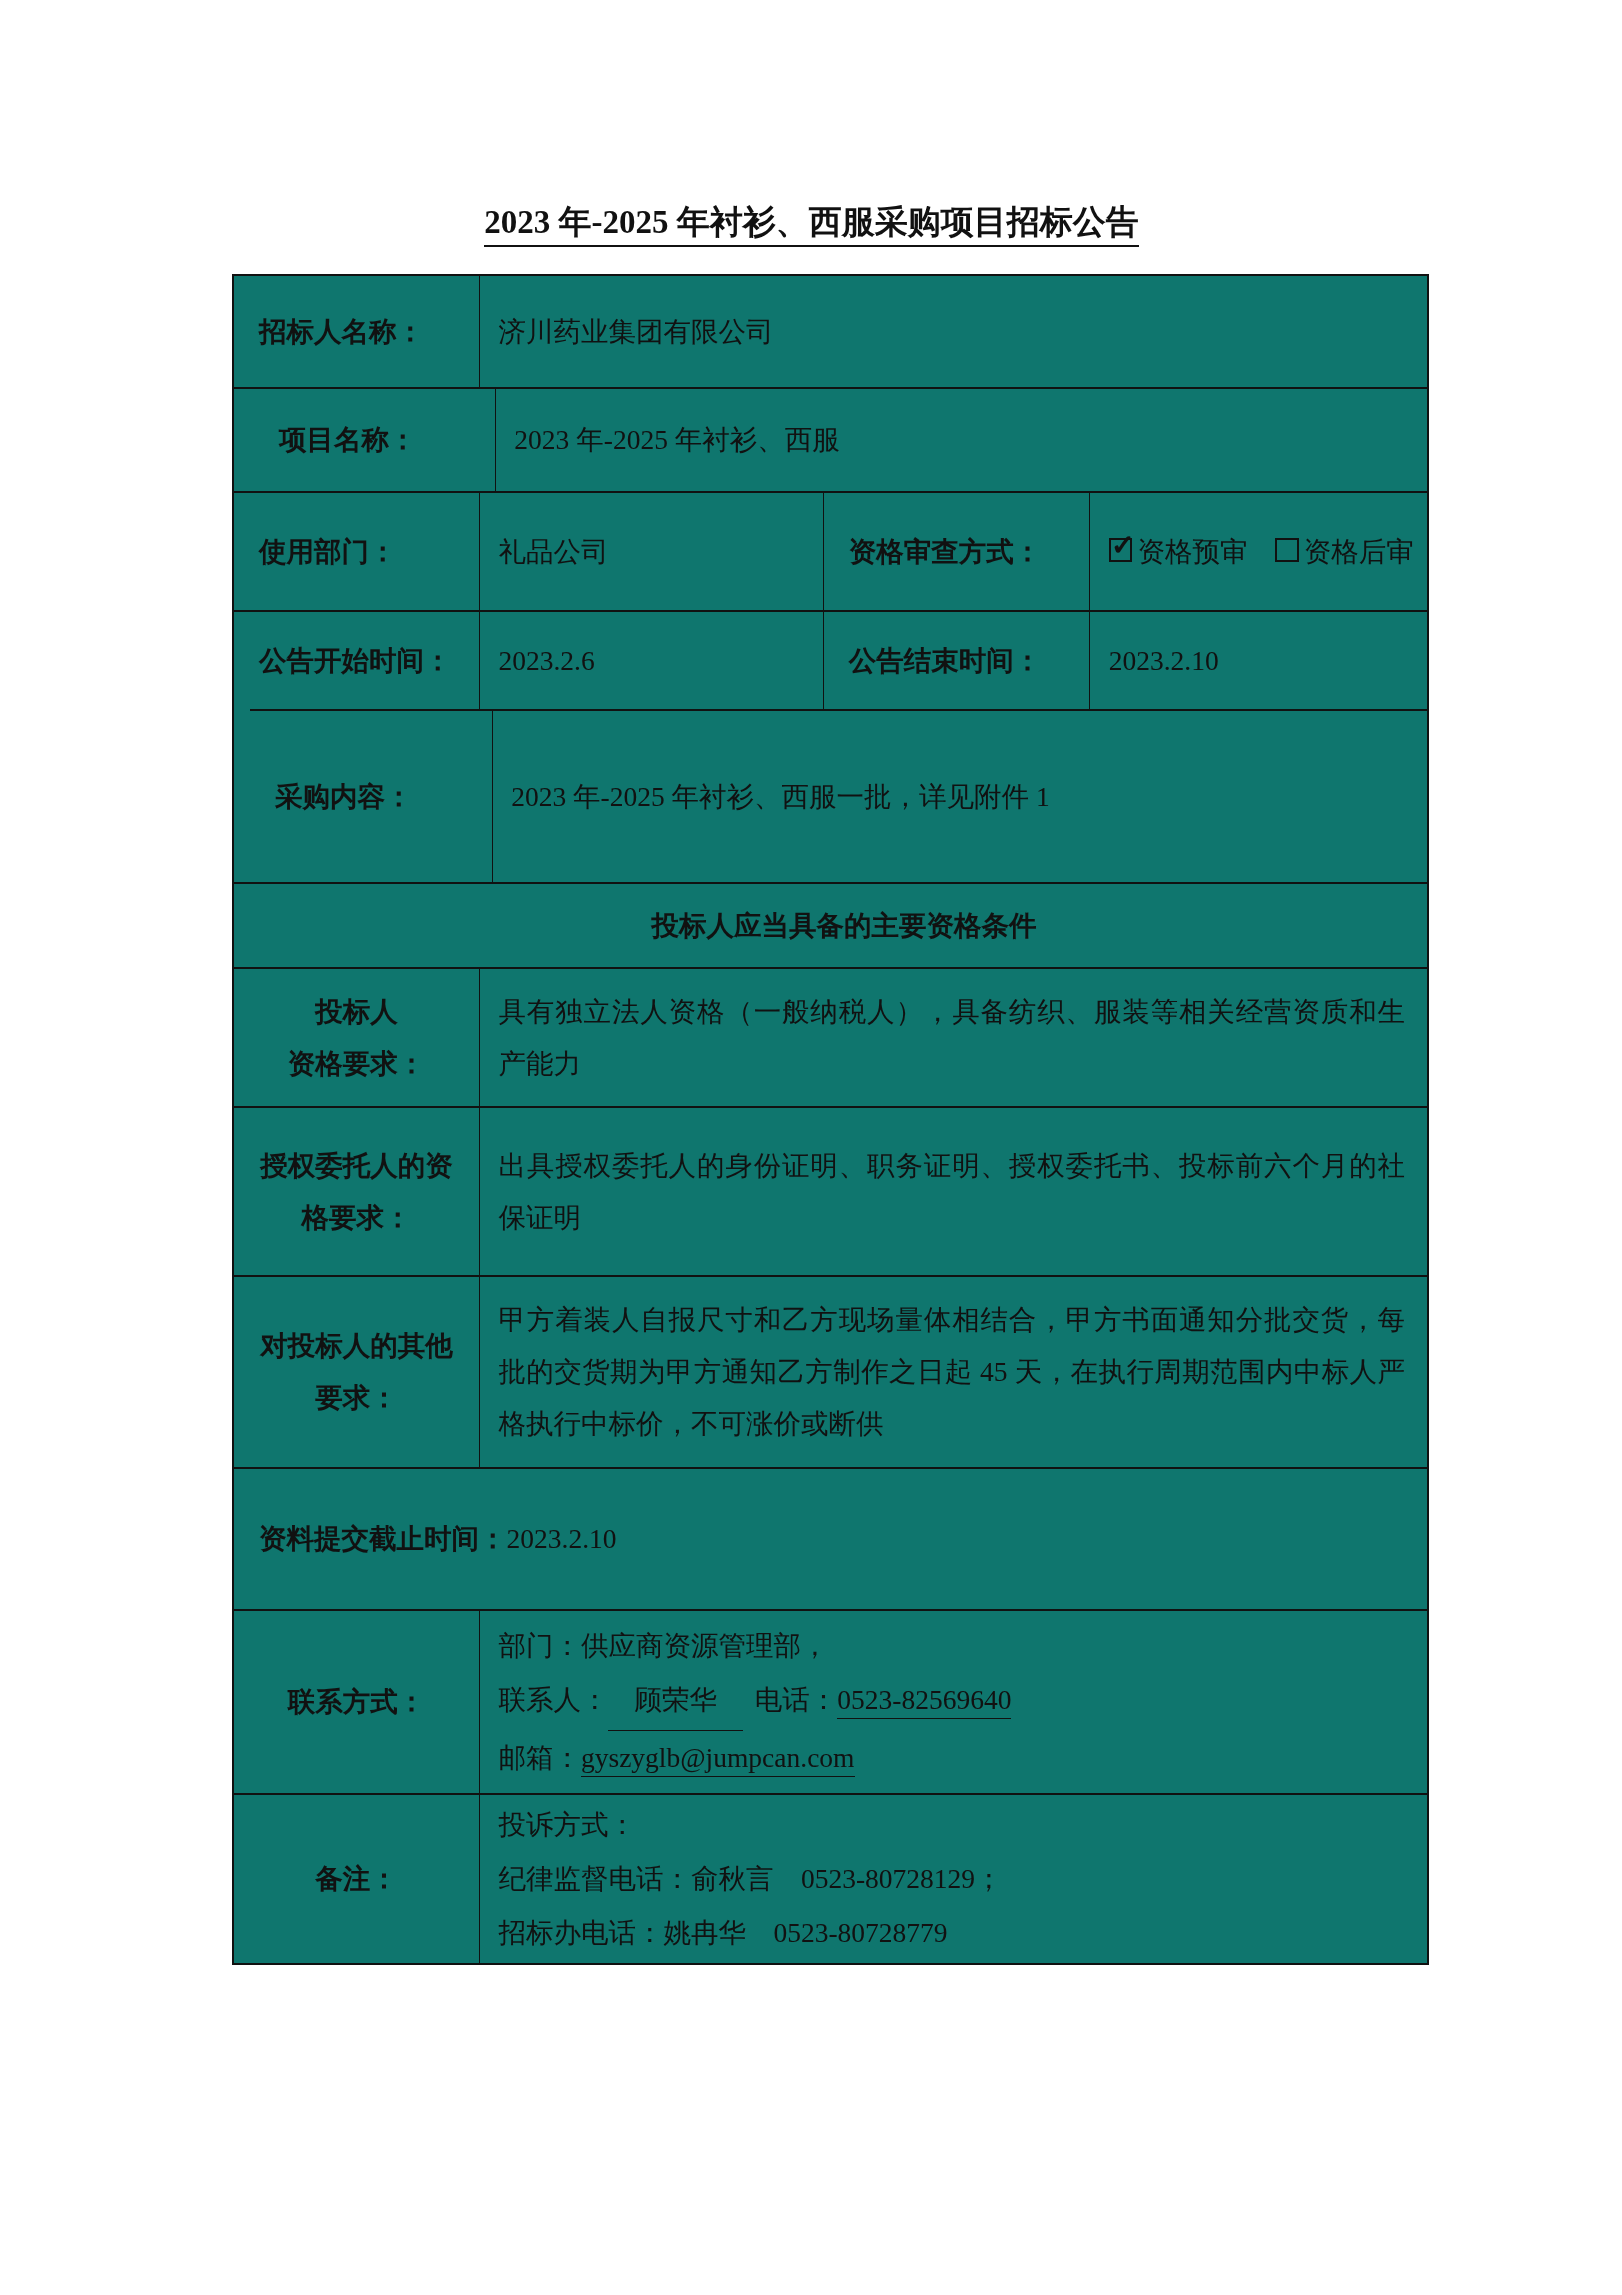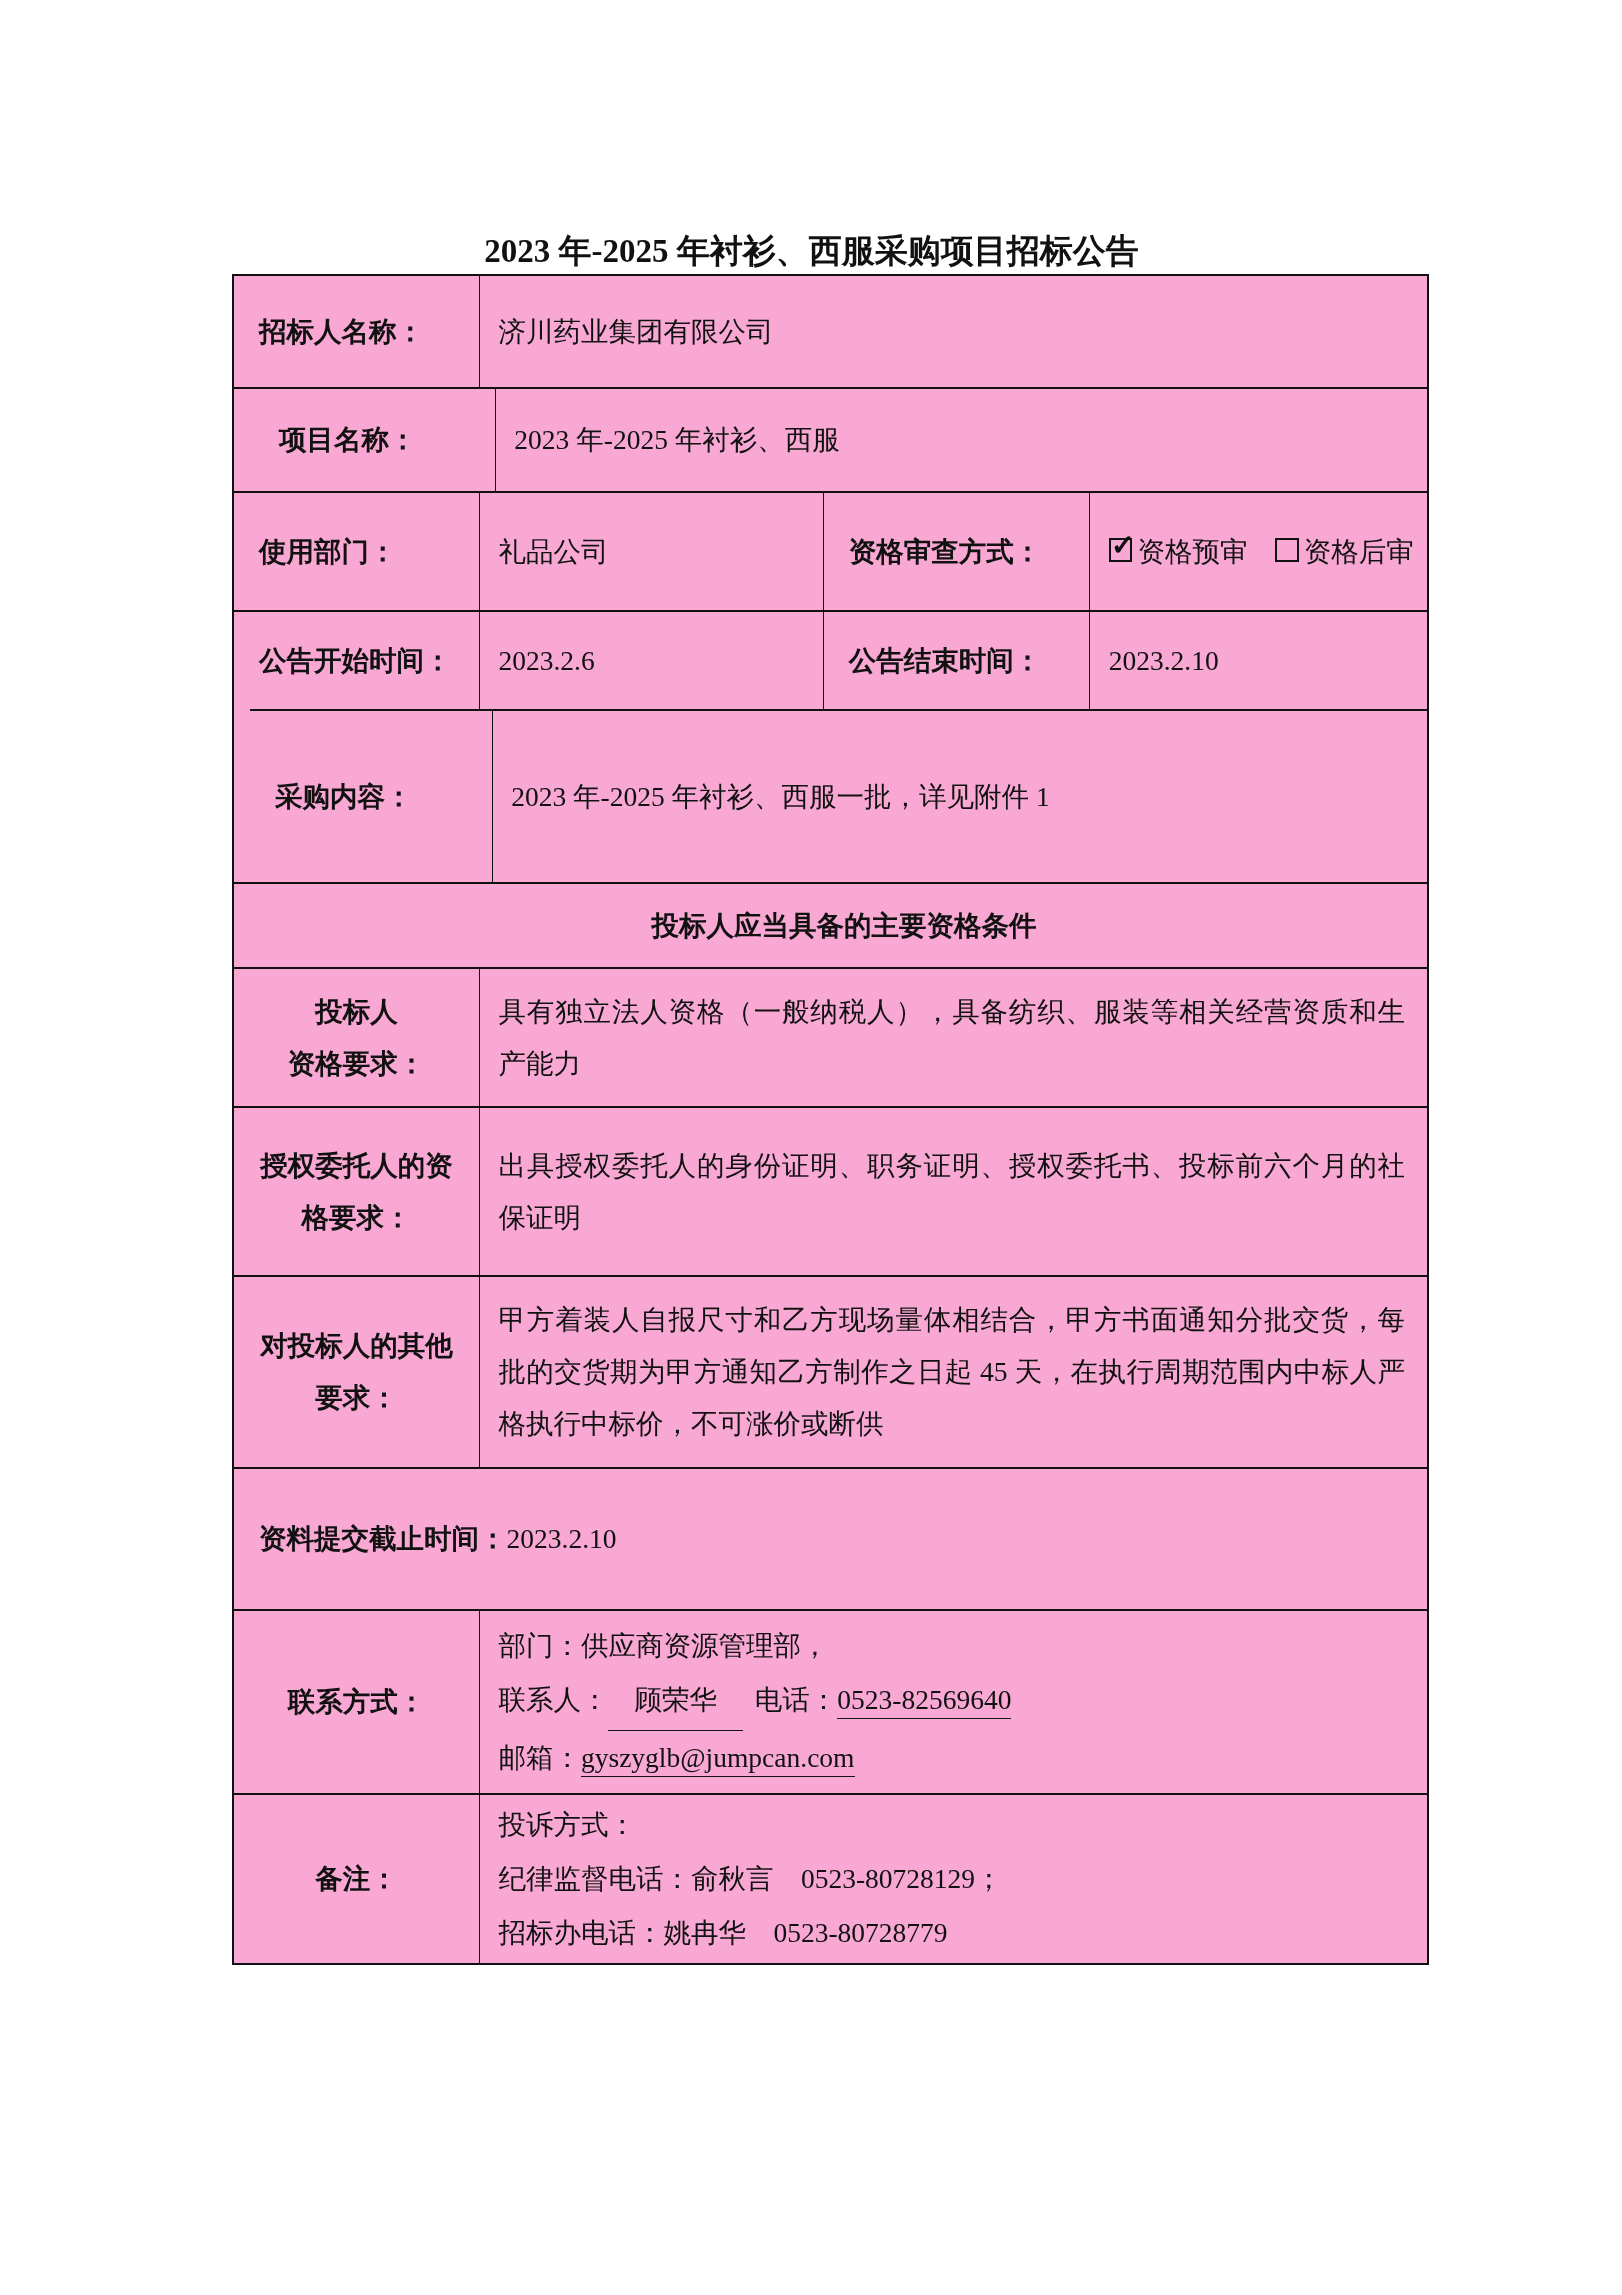--- a/index.html
+++ b/index.html
@@ -10,39 +10,39 @@
     color: #111111;
   }
   .page {
     position: relative;
     width: 1623px; height: 2295px;
     background: #ffffff;
     overflow: hidden;
   }
   .title {
     position: absolute;
-    top: 229px; left: 0;
+    top: 200px; left: 0;
     width: 100%;
     text-align: center;
     font-size: 33px;
     font-weight: 700;
     font-family: "Liberation Serif", "DejaVu Serif", serif;
     margin: 0;
   }
   .title .u-title {
     border-bottom: 2px solid #111;
     padding-bottom: 5.2px;
   }
   .doc-table {
     position: absolute;
     left: 232px; top: 274px;
     width: 1197px;
     border: 2px solid #111;
     box-sizing: border-box;
-    background: #f9a8d4;
+    background: #0f766e;
   }
   .row {
     display: flex;
     box-sizing: border-box;
     border-top: 2px solid #111;
   }
   .row:first-child { border-top: none; }
   .cell {
     box-sizing: border-box;
     display: flex;

